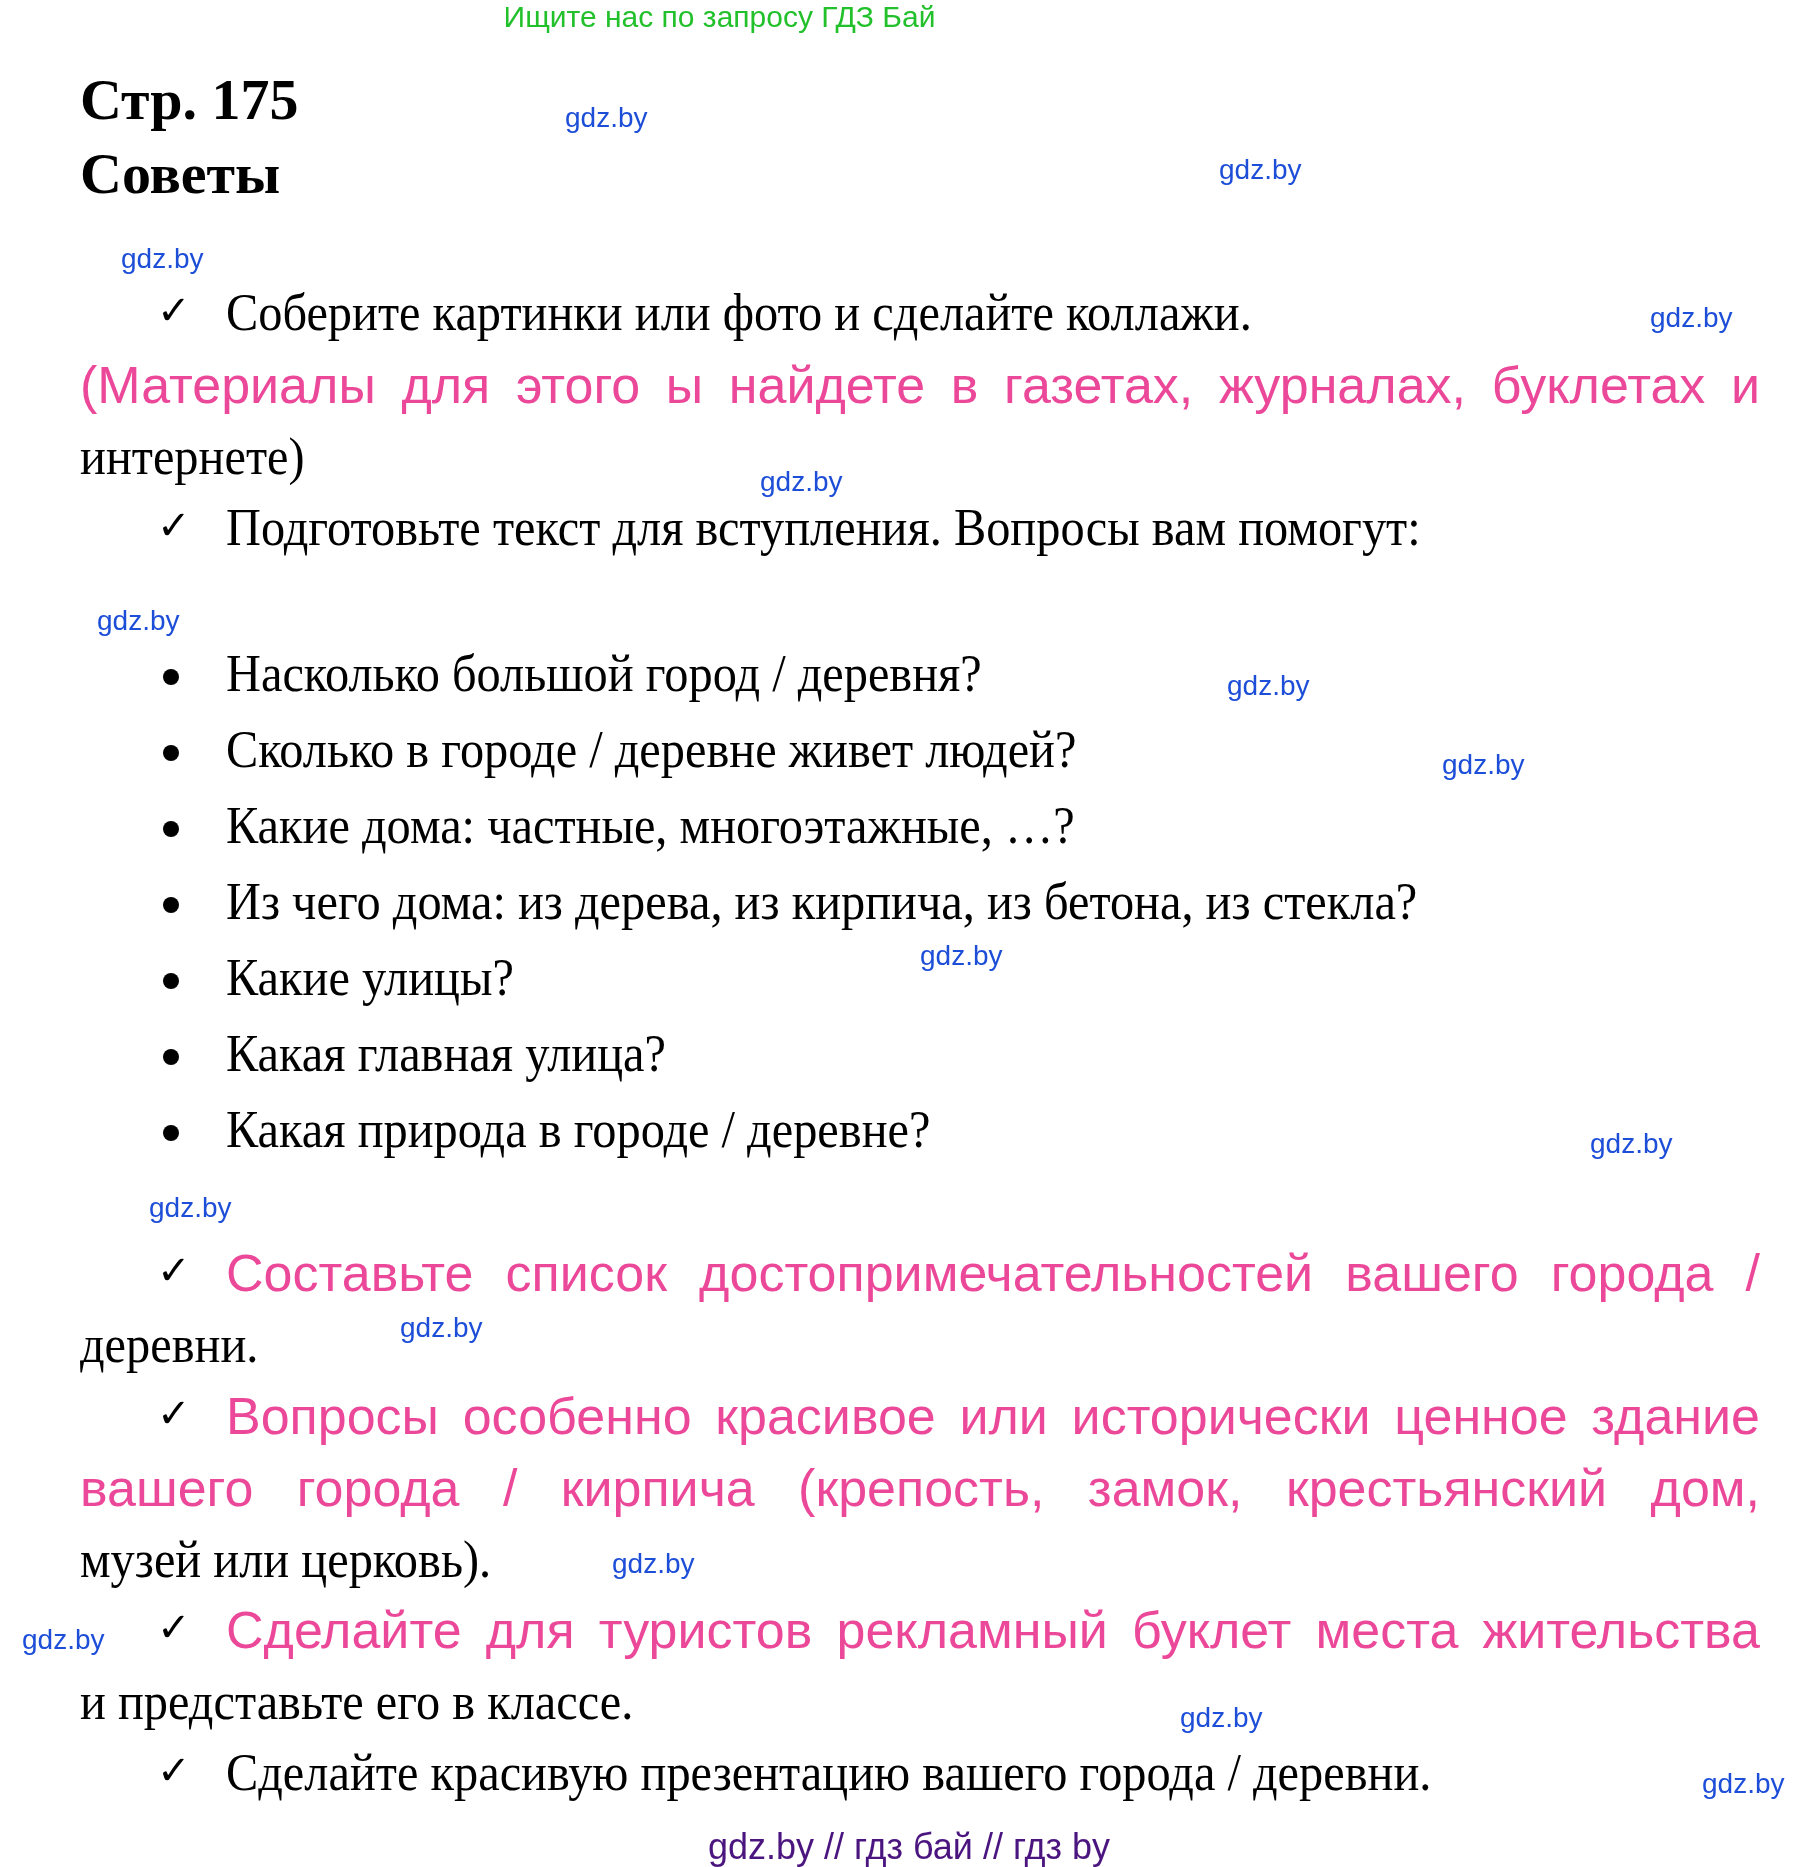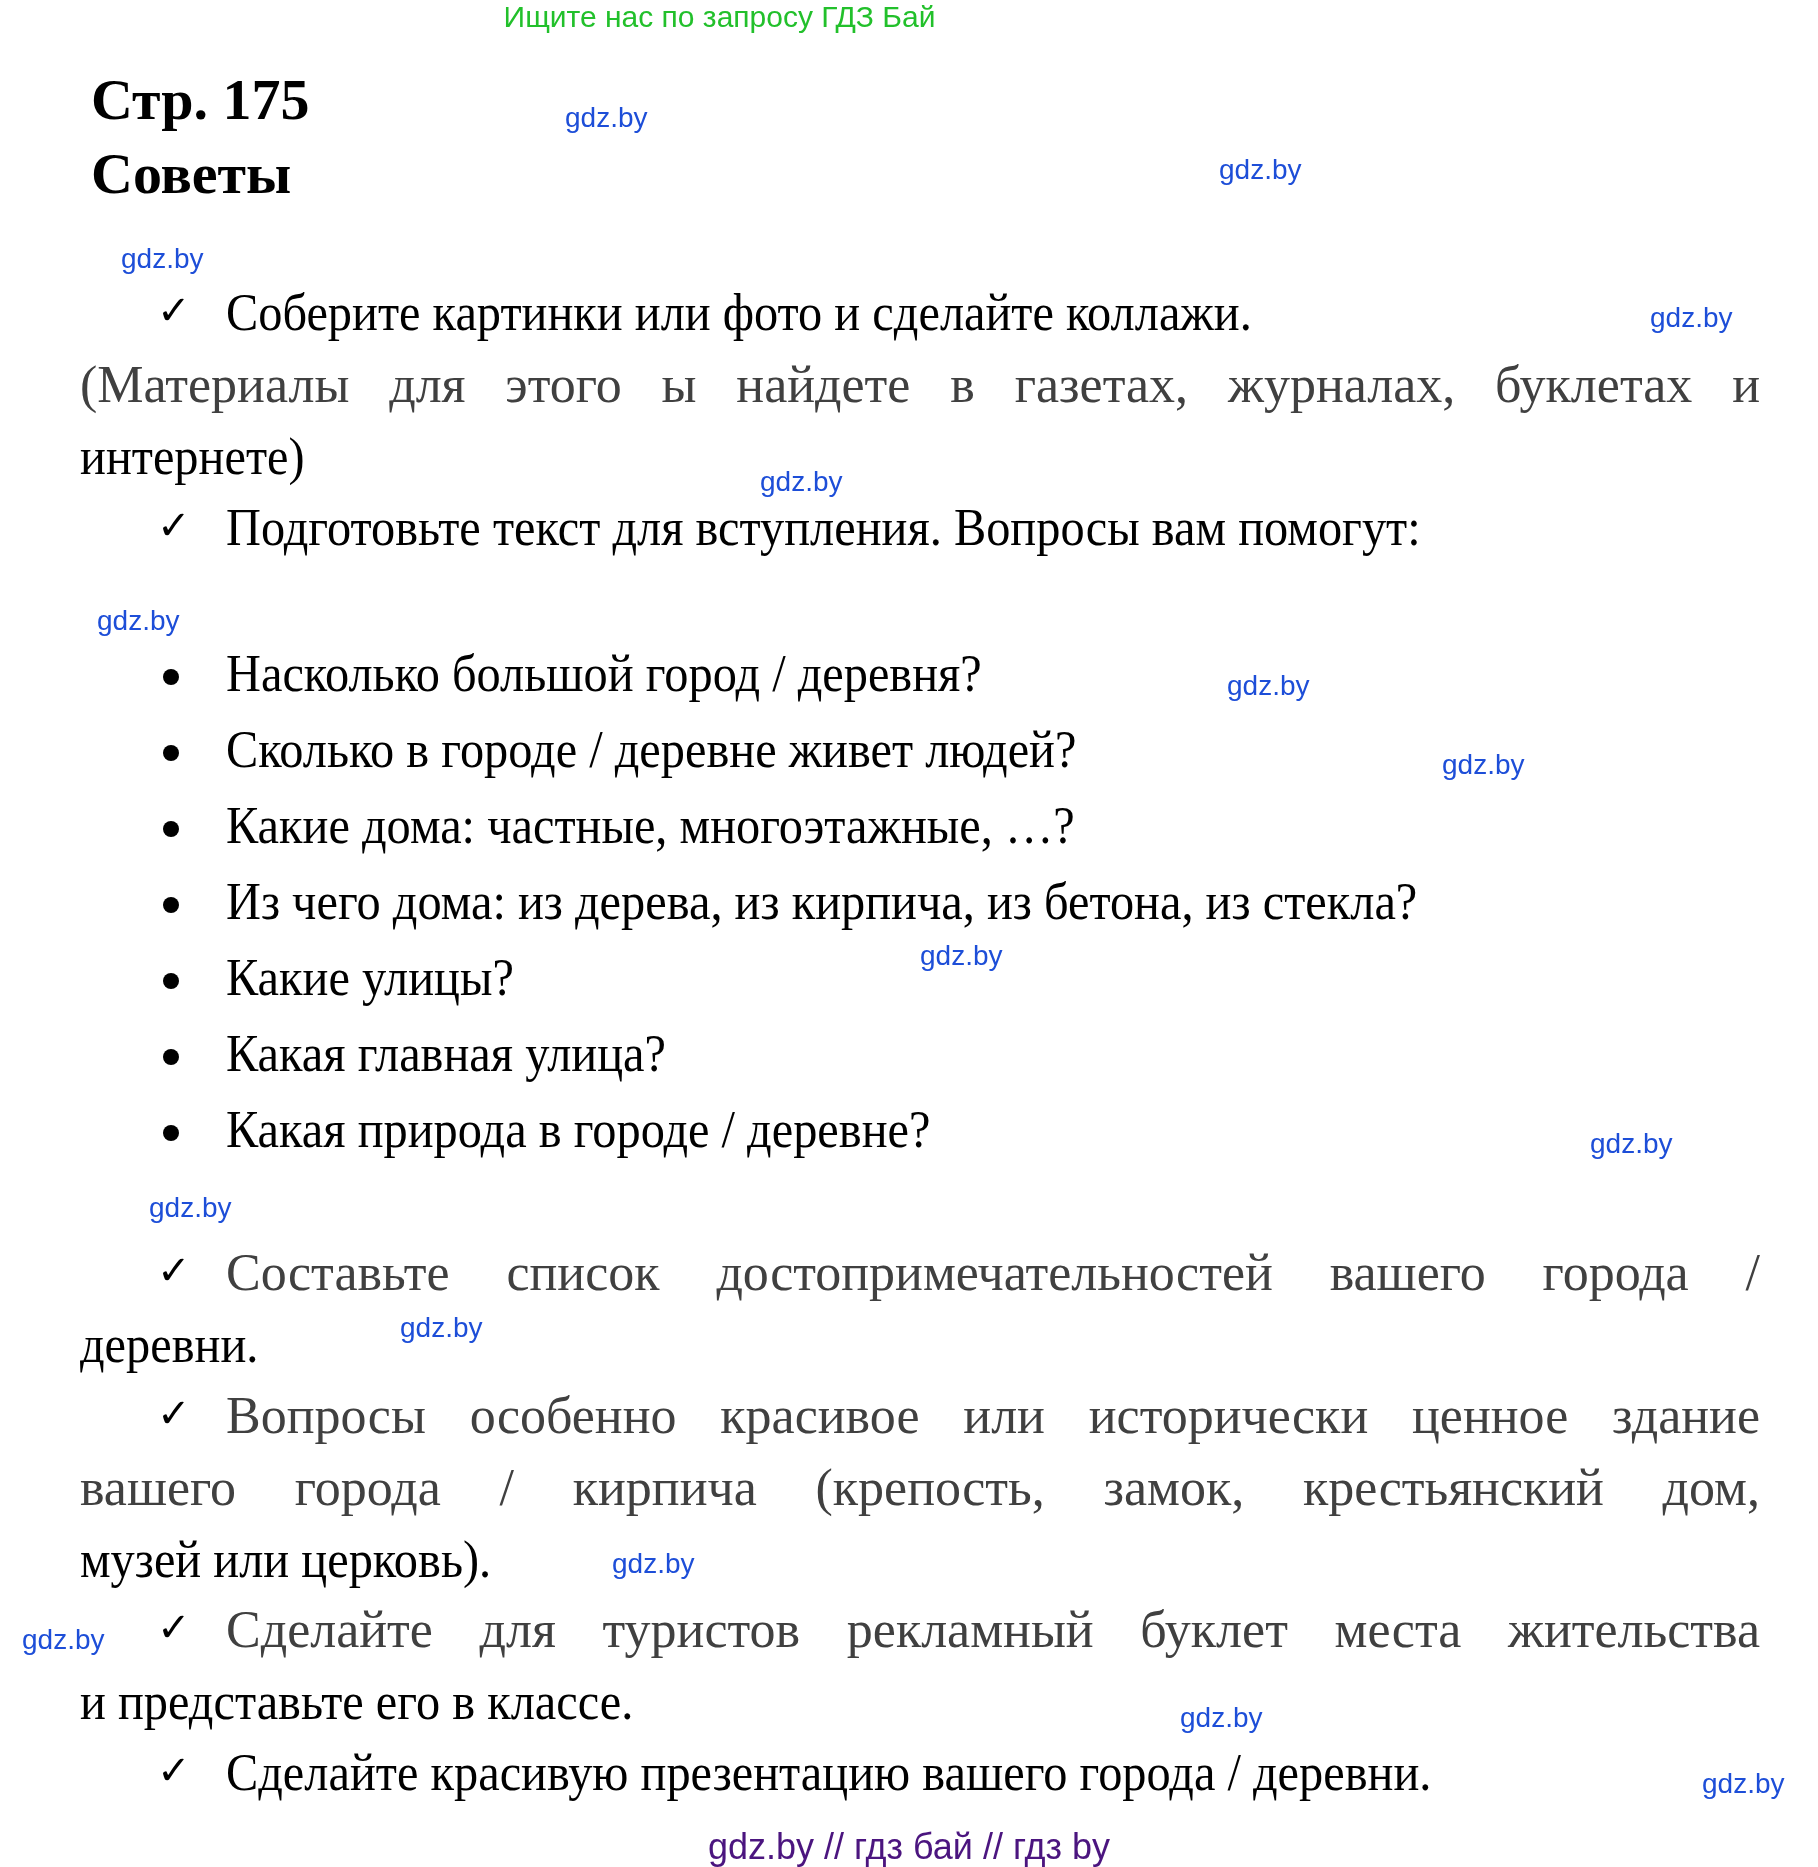--- a/index.html
+++ b/index.html
@@ -1,25 +1,25 @@
 <!DOCTYPE html>
 <html><head>
 <meta charset="utf-8">
 <style>
   html, body { margin:0; padding:0; background:#ffffff; }
   body { width:1818px; height:1867px; position:relative; overflow:hidden; }
   .abs { position:absolute; white-space:nowrap; }
   .top-banner { font-family:"Liberation Sans", sans-serif; font-size:30px; color:#22c02b; left:0; width:1439px; text-align:center; top:0; }
-  .h-title { font-family:"Liberation Serif", serif; font-weight:bold; font-size:58px; color:#000; left:91px; }
+  .h-title { font-family:"Liberation Serif", serif; font-weight:bold; font-size:58px; color:#000; left:80px; }
   .body-text { font-family:"Liberation Serif", serif; font-size:52px; color:#000; transform:scaleX(0.93); transform-origin:left top; }
   .wm { font-family:"Liberation Sans", sans-serif; font-size:28px; color:#1d4ed8; }
   .check { font-family:"DejaVu Sans", sans-serif; font-size:40px; color:#000; }
   .bullet { width:16px; height:16px; border-radius:50%; background:#000; }
   .footer { font-family:"Liberation Sans", sans-serif; font-size:36px; color:#4b157f; left:0; width:1818px; text-align:center; }
-  .justify-line { font-family:Liberation Serif, serif; font-size:52px; color:#404040; left:80px; width:1680px; text-align:justify; text-align-last:justify; white-space:nowrap; }
+  .justify-line { font-family:Liberation Sans, sans-serif; font-size:52px; color:#ec4899; left:80px; width:1680px; text-align:justify; text-align-last:justify; white-space:nowrap; }
 </style>
 </head>
 <body>
 
 <div class="abs top-banner">Ищите нас по запросу ГДЗ Бай</div>
 
 <div class="abs h-title" style="top:66px;">Стр. 175</div>
 <div class="abs h-title" style="top:140px;">Советы</div>
 
 <div class="abs wm" style="left:565px;top:102px;">gdz.by</div>

